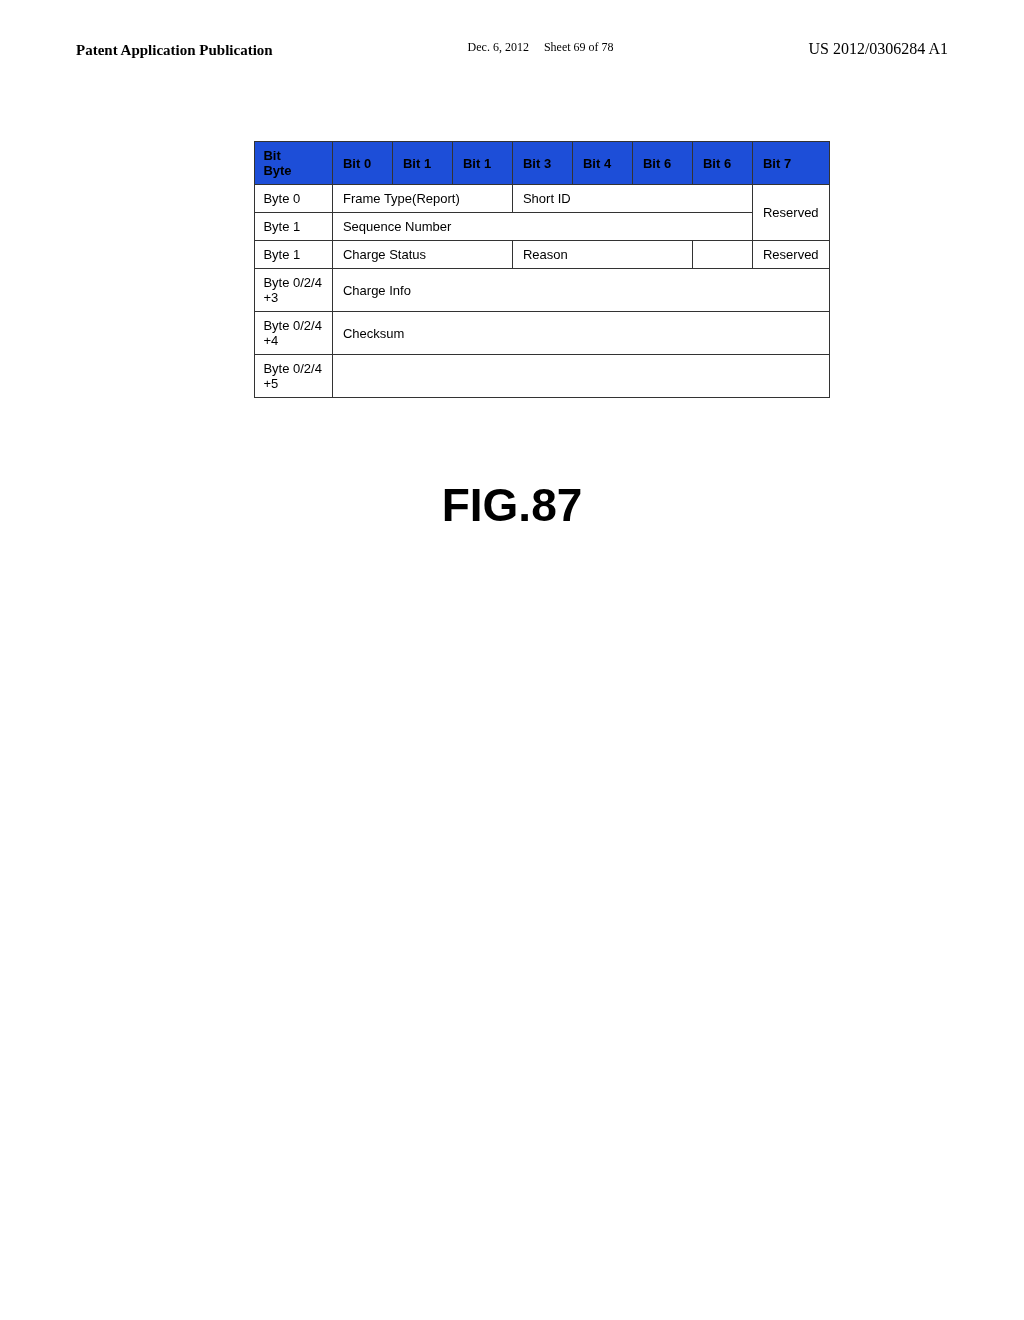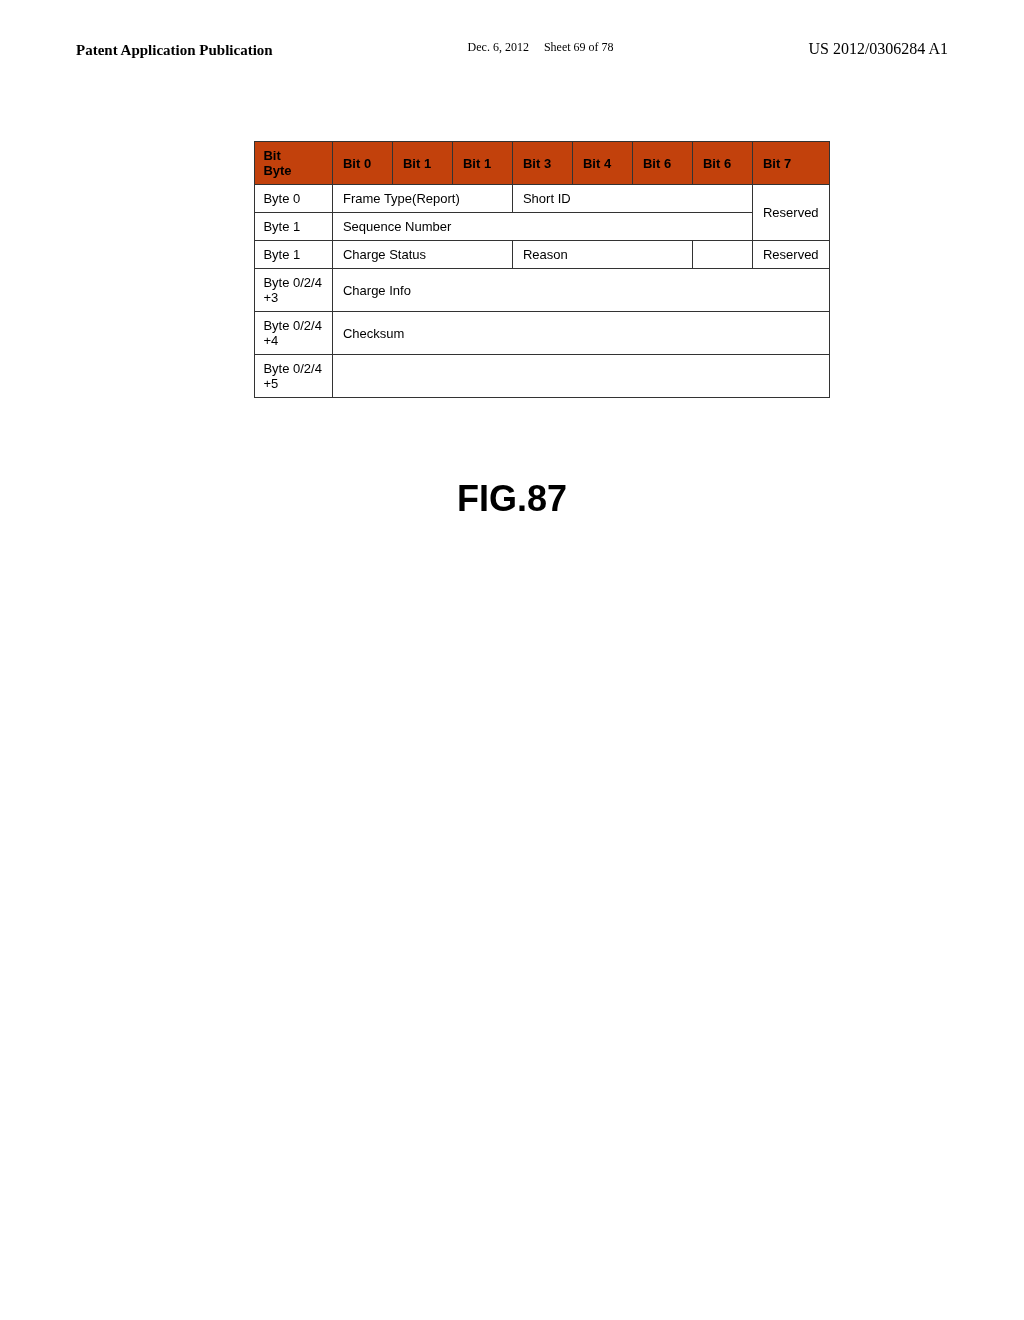--- a/index.html
+++ b/index.html
@@ -53,33 +53,33 @@
     }
     table th, table td {
       border: 1px solid #333;
       text-align: left;
       vertical-align: middle;
       padding: 6px 10px;
       min-width: 60px;
     }
     table th {
       font-weight: normal;
-      background: #c2410c;
+      background: #1d4ed8;
     }
     .header-row th {
       font-weight: bold;
     }
     .byte-col {
       min-width: 70px;
       white-space: pre-line;
       text-align: left;
       padding-left: 8px;
     }
     .fig-label {
-      font-size: 36px;
+      font-size: 46px;
       font-weight: bold;
       font-family: Arial, Helvetica, sans-serif;
       margin-top: 80px;
       text-align: center;
     }
   </style>
 </head>
 <body>
 
 <div class="page">

